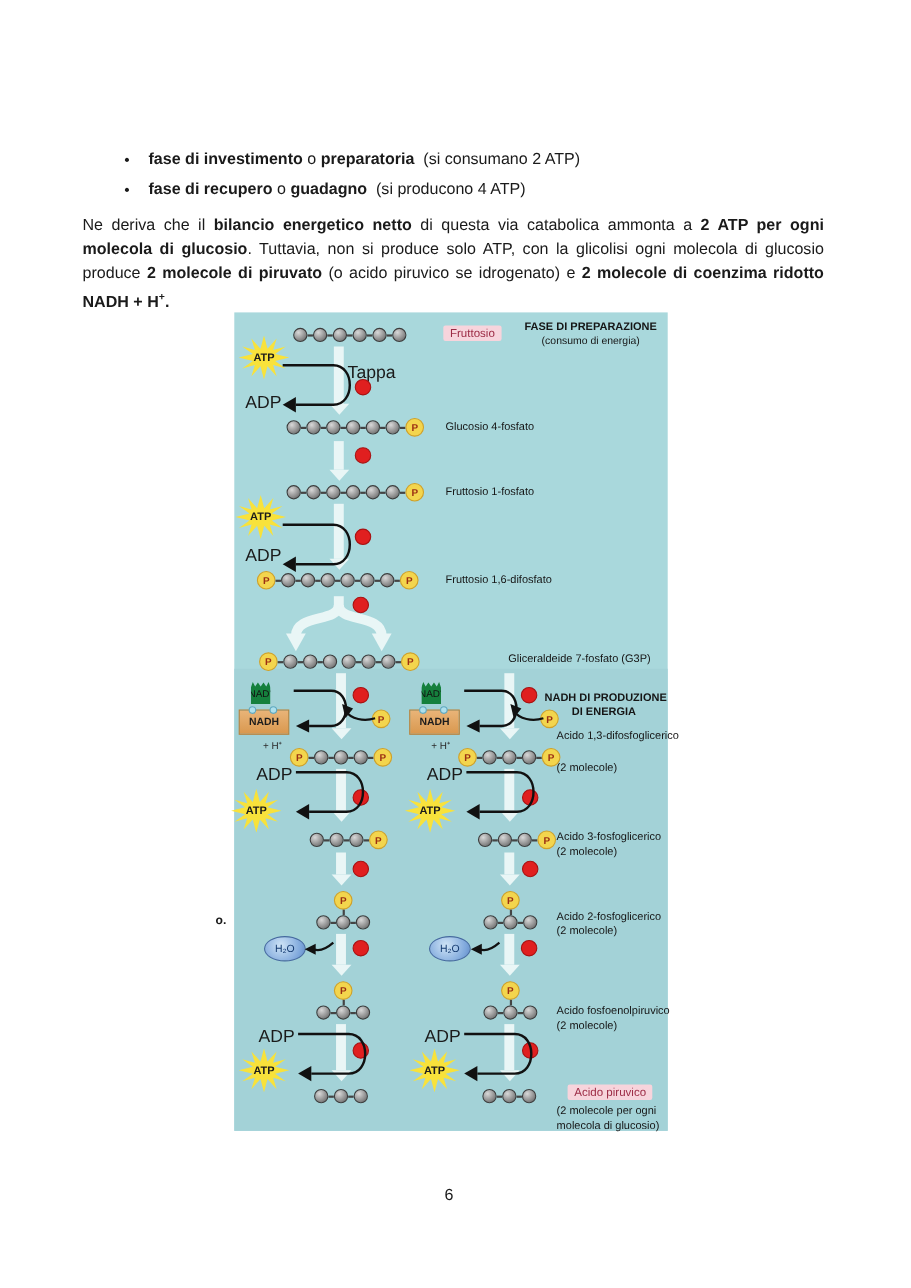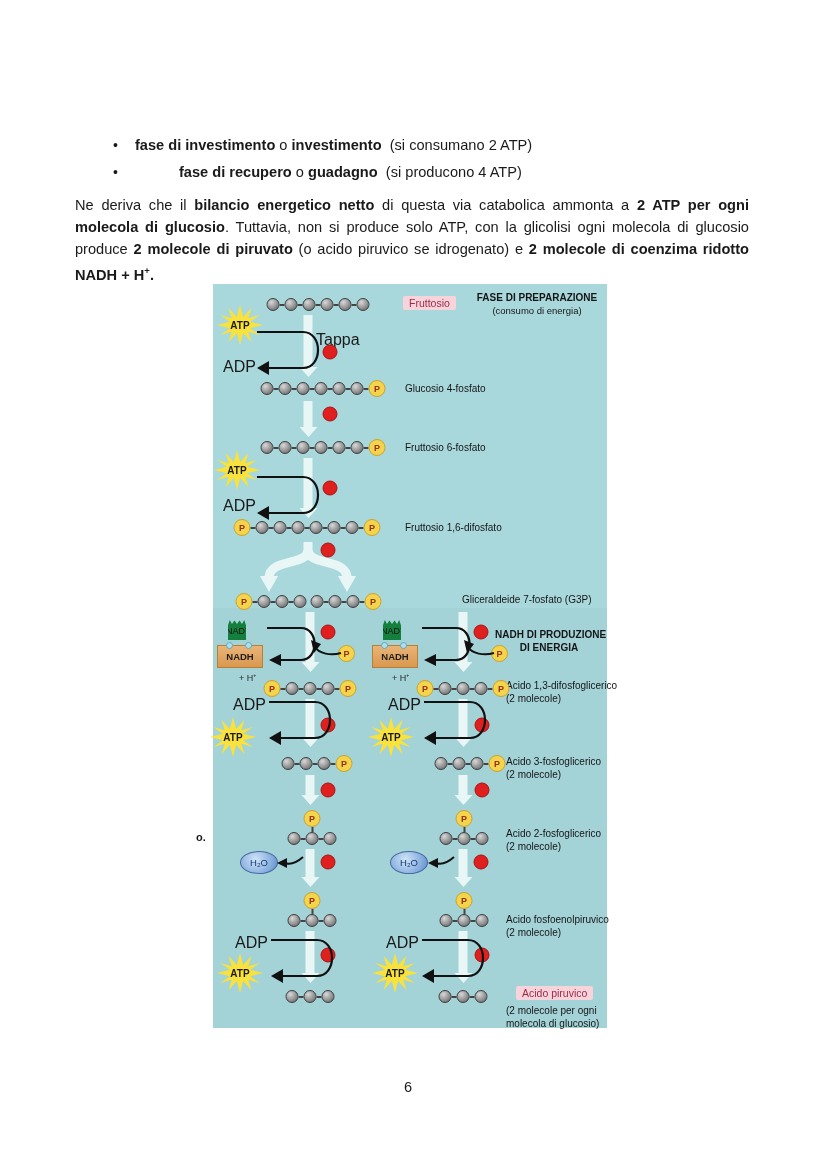--- a/index.html
+++ b/index.html
@@ -64,43 +64,43 @@
   .pgnum{position:absolute;left:404px;top:1079px;font-size:14.6px;}
   .frag{position:absolute;left:196px;top:831px;font-size:11px;font-weight:700;}
 </style>
 </head>
 <body>
 
 <div id="page">
 
 
   <div class="bullet-dot t" style="top:134px;">•</div>
-  <div class="bullet-text t" style="top:134px;"><span class="b">fase di investimento</span><span> o </span><span class="b">investimento</span><span>  (si consumano 2 ATP)</span></div>
+  <div class="bullet-text t" style="top:134px;"><span class="b">fase di investimento</span><span> o </span><span class="b">preparatoria</span><span>  (si consumano 2 ATP)</span></div>
 
   <div class="bullet-dot t" style="top:161px;">•</div>
-  <div class="bullet-text t" style="top:161px;margin-left:44px;"><span class="b">fase di recupero</span><span> o </span><span class="b">guadagno</span><span>  (si producono 4 ATP)</span></div>
+  <div class="bullet-text t" style="top:161px;"><span class="b">fase di recupero</span><span> o </span><span class="b">guadagno</span><span>  (si producono 4 ATP)</span></div>
 
   <div class="para t"><span class="pre">Ne deriva che il </span><span class="b pre">bilancio energetico netto</span><span class="pre"> di questa via catabolica ammonta a </span><span class="b pre">2 ATP per ogni molecola di glucosio</span><span class="pre">. Tuttavia, non si produce solo ATP, con la glicolisi ogni molecola di glucosio produce </span><span class="b pre">2 molecole di piruvato</span><span class="pre"> (o acido piruvico se idrogenato) e </span><span class="b pre">2 molecole di coenzima ridotto NADH + H</span><sup class="b">+</sup><span class="b">.</span></div>
 
   <div class="frag">o.</div>
 
   <div class="dg">
     <div class="p2bg"></div>
 
     <div class="lbl blb cen" style="left:258px;top:8px;width:132px;">FASE DI PREPARAZIONE</div>
     <div class="lbl cen" style="left:258px;top:21px;width:132px;font-size:9.5px;">(consumo di energia)</div>
     <div class="lbl blb cen" style="left:282px;top:345px;width:108px;">NADH DI PRODUZIONE</div>
     <div class="lbl blb cen" style="left:282px;top:358px;width:108px;">DI  ENERGIA</div>
 
     <div class="pinkbox" style="left:190px;top:12px;">Fruttosio</div>
     <div class="lbl" style="left:192px;top:99px;">Glucosio 4-fosfato</div>
-    <div class="lbl" style="left:192px;top:158px;">Fruttosio 6-fosfato</div>
+    <div class="lbl" style="left:192px;top:158px;">Fruttosio 1-fosfato</div>
     <div class="lbl" style="left:192px;top:238px;">Fruttosio 1,6-difosfato</div>
     <div class="lbl" style="left:249px;top:310px;">Gliceraldeide 7-fosfato (G3P)</div>
-    <div class="lbl" style="left:293px;top:396px;">Acido 1,3-difosfoglicerico</div>
+    <div class="lbl" style="left:293px;top:380px;">Acido 1,3-difosfoglicerico</div>
     <div class="lbl" style="left:293px;top:409px;">(2 molecole)</div>
     <div class="lbl" style="left:293px;top:472px;">Acido 3-fosfoglicerico</div>
     <div class="lbl" style="left:293px;top:485px;">(2 molecole)</div>
     <div class="lbl" style="left:293px;top:544px;">Acido 2-fosfoglicerico</div>
     <div class="lbl" style="left:293px;top:557px;">(2 molecole)</div>
     <div class="lbl" style="left:293px;top:630px;">Acido fosfoenolpiruvico</div>
     <div class="lbl" style="left:293px;top:643px;">(2 molecole)</div>
     <div class="pinkbox" style="left:303px;top:702px;">Acido piruvico</div>
     <div class="lbl" style="left:293px;top:721px;">(2 molecole per ogni</div>
     <div class="lbl" style="left:293px;top:734px;">molecola di glucosio)</div>

